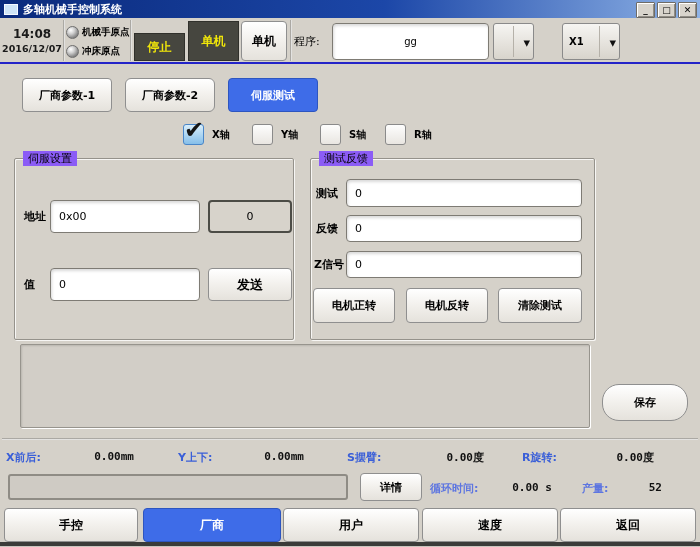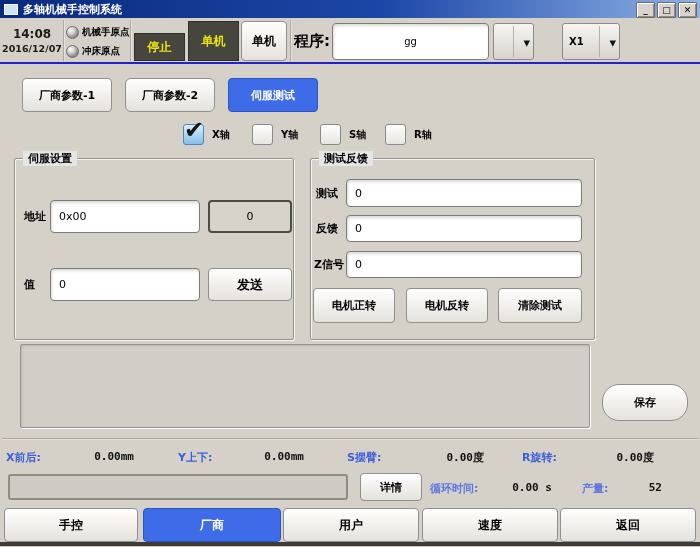--- a/index.html
+++ b/index.html
@@ -29,21 +29,21 @@
     background:radial-gradient(circle at 35% 30%,#ffffff 0%,#cfcfcf 35%,#8a8a8a 70%,#5f5f5f 100%);}
   .radio-label{font-size:9.5px;font-weight:bold;white-space:nowrap;}
 
   .btn{background:linear-gradient(180deg,#ffffff 0%,#f2f0ec 50%,#e5e2dc 100%);
     border:1px solid #8f8f8f;border-radius:4px;color:#000;font-weight:bold;
     display:flex;align-items:center;justify-content:center;box-sizing:border-box;
     font-size:12px;position:absolute;cursor:default;}
   .btn-blue{background:#3e6ce8;border:1px solid #2d55c0;color:#fff;}
   .btn-dark{position:absolute;background:#46463f;border:1px solid #30302b;color:#f0e60a;
     display:flex;align-items:center;justify-content:center;font-size:12px;font-weight:bold;box-sizing:border-box;}
-  .hdr-label{position:absolute;font-size:15px;font-weight:bold;display:flex;align-items:center;}
+  .hdr-label{position:absolute;font-size:11px;font-weight:normal;display:flex;align-items:center;}
   .input{position:absolute;background:#fff;border:1px solid #7e7b74;border-radius:4px;
     box-shadow:inset 1px 2px 3px rgba(0,0,0,0.15);display:flex;align-items:center;
     padding-left:8px;font-size:11px;box-sizing:border-box;}
   .input.center{justify-content:center;padding-left:0;}
   .combo{position:absolute;background:linear-gradient(180deg,#f6f5f2,#d8d4cc);
     border:1px solid #8a8a8a;border-radius:3px;box-sizing:border-box;
     display:flex;align-items:center;font-size:10px;font-weight:bold;padding-left:6px;}
   .combo .chev{position:absolute;right:3px;top:50%;transform:translateY(-50%);
     font-size:13px;font-weight:bold;color:#111;}
   .combo::before{content:"";position:absolute;right:19px;top:2px;bottom:2px;width:1px;background:#b5b1a9;}
@@ -56,22 +56,22 @@
     border:1px solid #8a8a8a;border-radius:3px;position:relative;box-sizing:border-box;}
   .chk-box.checked{background:linear-gradient(180deg,#d9eefb 0%,#86bfe9 100%);border-color:#4a86c8;}
   .chk-box .checkmark{display:none;position:absolute;top:-9px;left:0px;font-size:24px;
     font-weight:bold;color:#151515;}
   .chk-box.checked .checkmark{display:block;}
   .chk-label{font-size:10px;font-weight:bold;margin-left:8px;}
 
   
   .fieldset{position:absolute;border:1px solid #95928b;border-radius:2px;
     box-shadow:inset 1px 1px 0 rgba(255,255,255,0.8),1px 1px 0 rgba(255,255,255,0.8);}
-  .legend{position:absolute;top:-8px;left:8px;background:#e5e5e5;padding:0 5px;
-    font-size:11px;font-weight:bold;white-space:nowrap;}
+  .legend{position:absolute;top:-8px;left:8px;background:#8b5cf6;padding:0 5px;
+    font-size:11px;font-weight:normal;white-space:nowrap;}
   .fld-label{position:absolute;font-size:11px;font-weight:bold;display:flex;align-items:center;}
   .readout{position:absolute;background:#d7d3cb;border:2px solid #4c4c46;border-radius:4px;
     display:flex;align-items:center;justify-content:center;font-size:11px;box-sizing:border-box;}
 
   .sunken-panel{position:absolute;background:#d2cec7;border:1px solid #97948d;border-radius:2px;
     box-shadow:inset 1px 1px 2px rgba(0,0,0,0.12),1px 1px 0 #ffffff;box-sizing:border-box;}
   .etched-h{position:absolute;height:2px;background:linear-gradient(180deg,#8f8c85,#ffffff);}
 
   
   .lbl-blue{position:absolute;color:#3a5fd8;font-weight:bold;font-size:11px;white-space:nowrap;}

